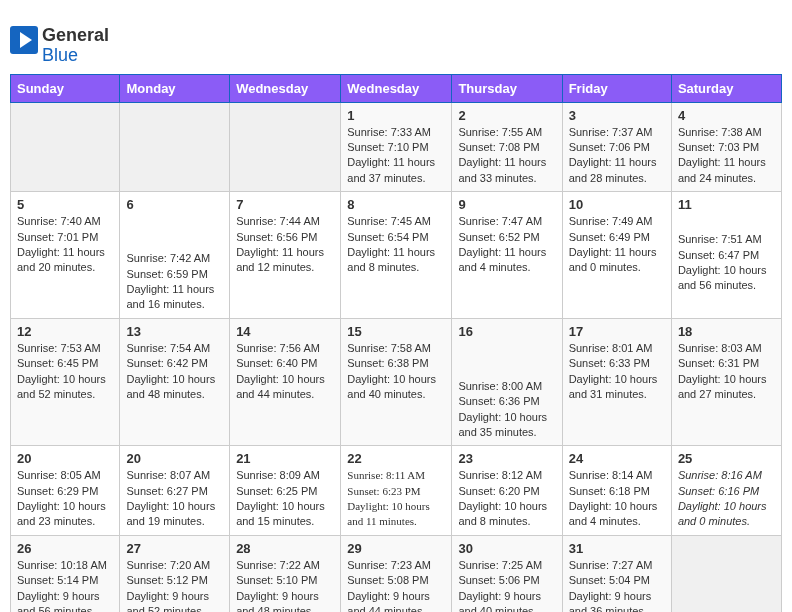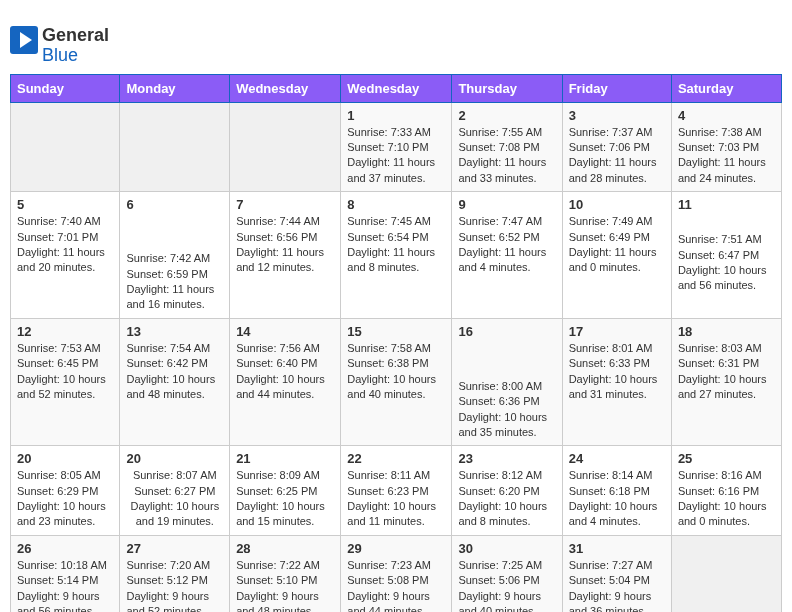--- a/index.html
+++ b/index.html
@@ -263,56 +263,56 @@
       <tr>
         <td>
           <span class="day-number">20</span>
           <div class="day-info" style="white-space: pre-line;">Sunrise: 8:05 AM
 Sunset: 6:29 PM
 Daylight: 10 hours
 and 23 minutes.</div>
         </td>
         <td>
           <span class="day-number">20</span>
-          <div class="day-info" style="white-space: pre-line; text-align: center;">Sunrise: 8:07 AM
+          <div class="day-info" style="white-space: pre-line;">Sunrise: 8:07 AM
 Sunset: 6:27 PM
 Daylight: 10 hours
 and 19 minutes.</div>
         </td>
         <td>
           <span class="day-number">21</span>
           <div class="day-info" style="white-space: pre-line;">Sunrise: 8:09 AM
 Sunset: 6:25 PM
 Daylight: 10 hours
 and 15 minutes.</div>
         </td>
         <td>
           <span class="day-number">22</span>
-          <div class="day-info" style="white-space: pre-line;">Sunrise: 8:11 AM
+          <div class="day-info" style="white-space: pre-line; font-family: Liberation Serif, serif;">Sunrise: 8:11 AM
 Sunset: 6:23 PM
 Daylight: 10 hours
 and 11 minutes.</div>
         </td>
         <td>
           <span class="day-number">23</span>
           <div class="day-info" style="white-space: pre-line;">Sunrise: 8:12 AM
 Sunset: 6:20 PM
 Daylight: 10 hours
 and 8 minutes.</div>
         </td>
         <td>
           <span class="day-number">24</span>
           <div class="day-info" style="white-space: pre-line;">Sunrise: 8:14 AM
 Sunset: 6:18 PM
 Daylight: 10 hours
 and 4 minutes.</div>
         </td>
         <td>
           <span class="day-number">25</span>
-          <div class="day-info" style="white-space: pre-line;">Sunrise: 8:16 AM
+          <div class="day-info" style="white-space: pre-line; font-style: italic;">Sunrise: 8:16 AM
 Sunset: 6:16 PM
 Daylight: 10 hours
 and 0 minutes.</div>
         </td>
       </tr>
       <tr>
         <td>
           <span class="day-number">26</span>
           <div class="day-info" style="white-space: pre-line;">Sunrise: 10:18 AM
 Sunset: 5:14 PM

